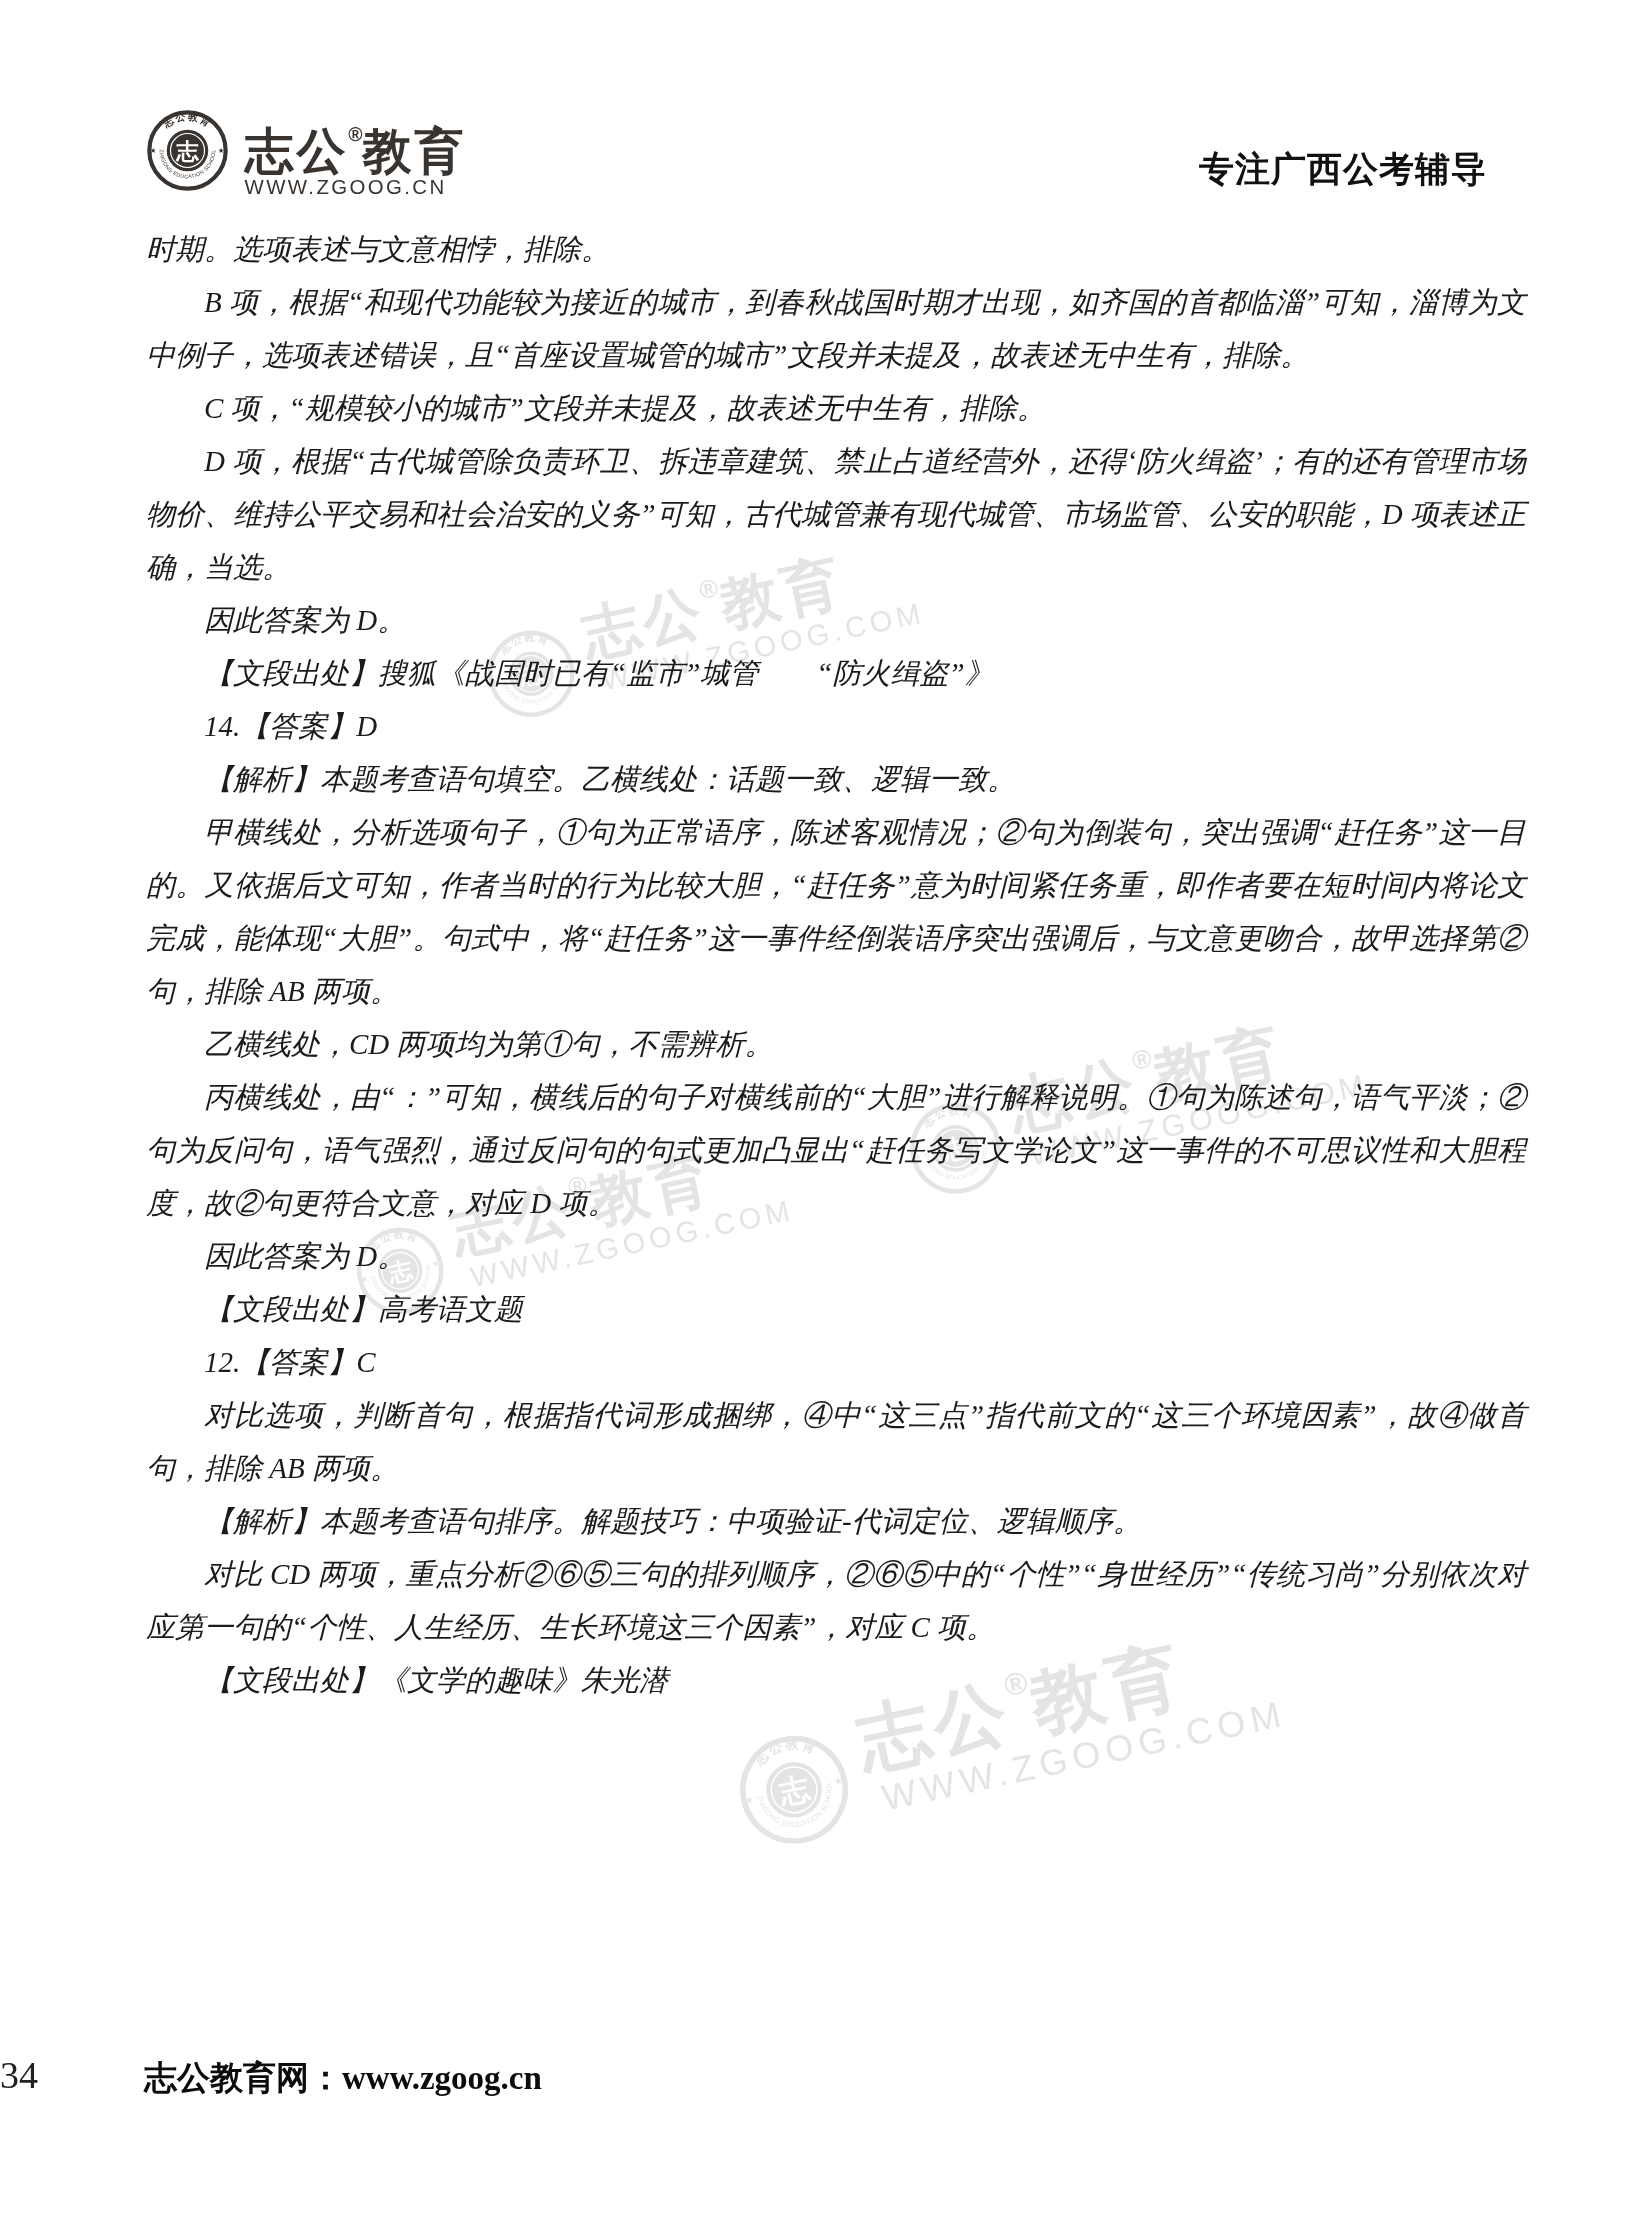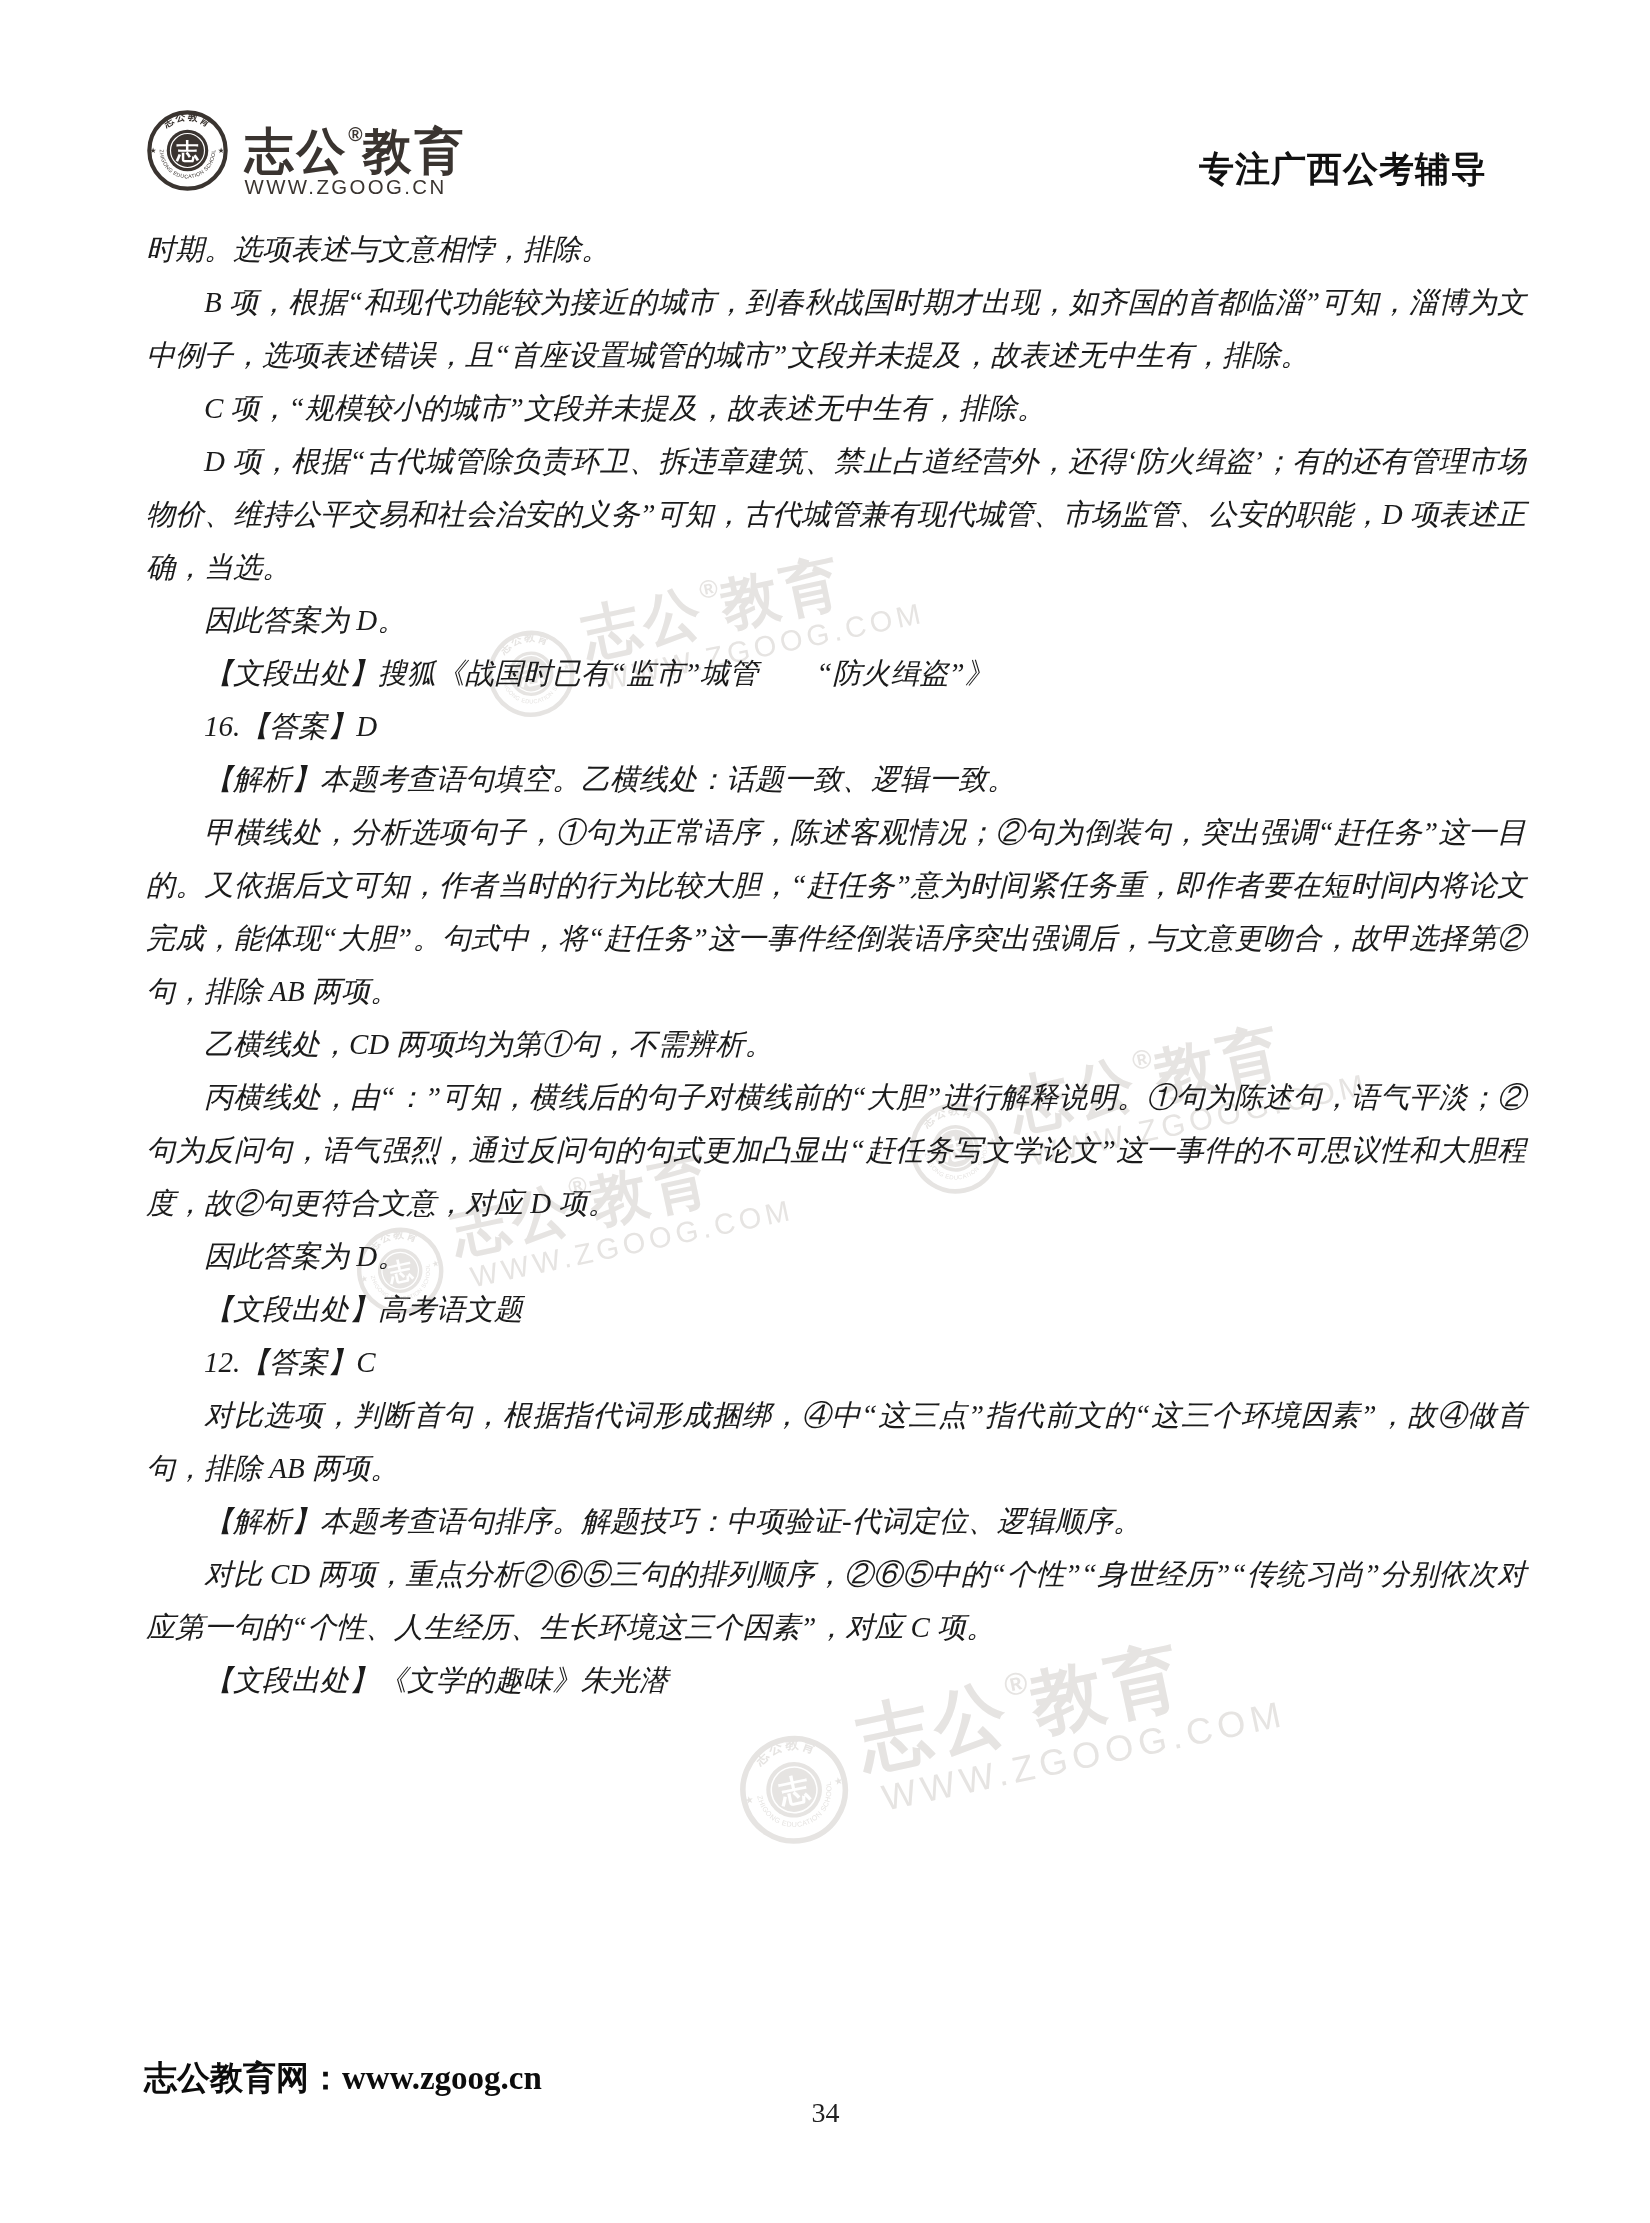--- a/index.html
+++ b/index.html
@@ -62,22 +62,22 @@
   }
   .bp{margin:0;text-indent:2em;}
   .bp.noindent{text-indent:0;}
 
   
   .footer-site{
     position:absolute;left:144px;top:2056px;
     font-weight:700;font-size:33px;color:#0c0c0c;white-space:nowrap;z-index:1;
   }
   .page-number{
-    position:absolute;left:0;right:0;top:2053px;text-align:center;
-    font-size:28px;color:#222;z-index:1;margin-top:44px;
+    position:absolute;left:0;right:0;top:2053px;text-align:left;
+    font-size:38px;color:#222;z-index:1;
   }
 
   .seal-defs{position:absolute;width:0;height:0;overflow:hidden;}
 </style>
 </head>
 <body>
 
 <svg class="seal-defs" xmlns="http://www.w3.org/2000/svg" aria-hidden="true">
   <symbol id="seal" viewBox="0 0 100 100">
     <circle cx="50" cy="50" r="46" fill="none" stroke="currentColor" stroke-width="5"></circle>
@@ -147,21 +147,21 @@
   </div>
   <div class="slogan">专注广西公考辅导</div>
 
   <div class="doc-body">
     <p class="bp noindent">时期。选项表述与文意相悖，排除。</p>
     <p class="bp">B 项，根据“和现代功能较为接近的城市，到春秋战国时期才出现，如齐国的首都临淄”可知，淄博为文中例子，选项表述错误，且“首座设置城管的城市”文段并未提及，故表述无中生有，排除。</p>
     <p class="bp">C 项，“规模较小的城市”文段并未提及，故表述无中生有，排除。</p>
     <p class="bp">D 项，根据“古代城管除负责环卫、拆违章建筑、禁止占道经营外，还得‘防火缉盗’；有的还有管理市场物价、维持公平交易和社会治安的义务”可知，古代城管兼有现代城管、市场监管、公安的职能，D 项表述正确，当选。</p>
     <p class="bp">因此答案为 D。</p>
     <p class="bp">【文段出处】搜狐《战国时已有“监市”城管　　“防火缉盗”》</p>
-    <p class="bp">16.【答案】D</p>
+    <p class="bp">14.【答案】D</p>
     <p class="bp">【解析】本题考查语句填空。乙横线处：话题一致、逻辑一致。</p>
     <p class="bp">甲横线处，分析选项句子，①句为正常语序，陈述客观情况；②句为倒装句，突出强调“赶任务”这一目的。又依据后文可知，作者当时的行为比较大胆，“赶任务”意为时间紧任务重，即作者要在短时间内将论文完成，能体现“大胆”。句式中，将“赶任务”这一事件经倒装语序突出强调后，与文意更吻合，故甲选择第②句，排除 AB 两项。</p>
     <p class="bp">乙横线处，CD 两项均为第①句，不需辨析。</p>
     <p class="bp">丙横线处，由“：”可知，横线后的句子对横线前的“大胆”进行解释说明。①句为陈述句，语气平淡；②句为反问句，语气强烈，通过反问句的句式更加凸显出“赶任务写文学论文”这一事件的不可思议性和大胆程度，故②句更符合文意，对应 D 项。</p>
     <p class="bp">因此答案为 D。</p>
     <p class="bp">【文段出处】高考语文题</p>
     <p class="bp">12.【答案】C</p>
     <p class="bp">对比选项，判断首句，根据指代词形成捆绑，④中“这三点”指代前文的“这三个环境因素”，故④做首句，排除 AB 两项。</p>
     <p class="bp">【解析】本题考查语句排序。解题技巧：中项验证-代词定位、逻辑顺序。</p>
     <p class="bp">对比 CD 两项，重点分析②⑥⑤三句的排列顺序，②⑥⑤中的“个性”“身世经历”“传统习尚”分别依次对应第一句的“个性、人生经历、生长环境这三个因素”，对应 C 项。</p>

